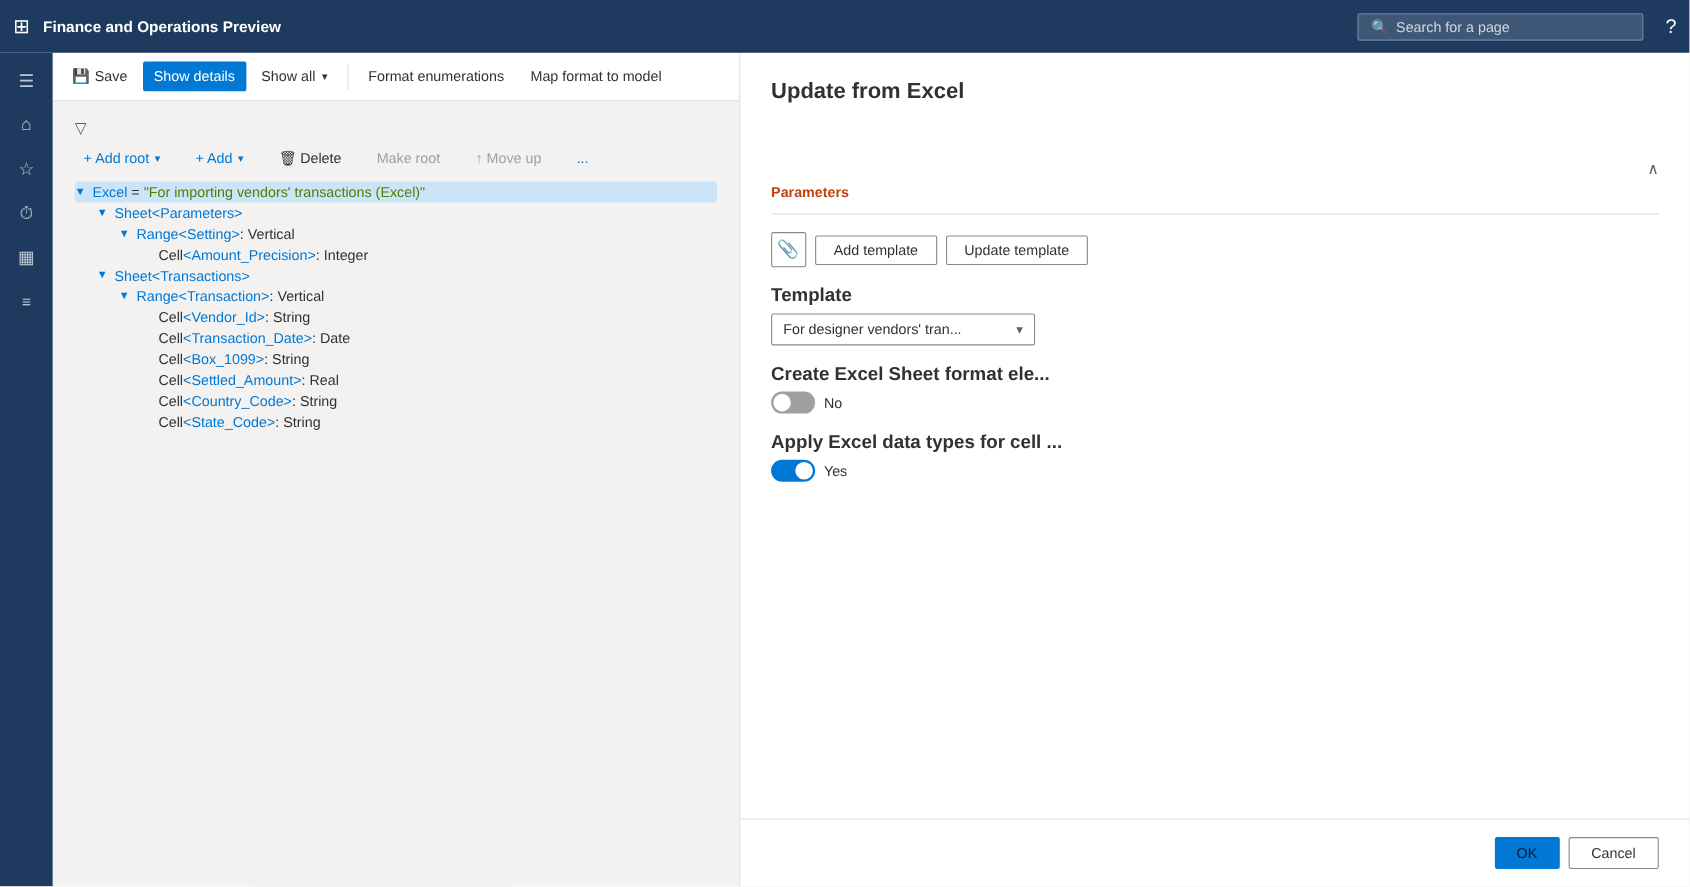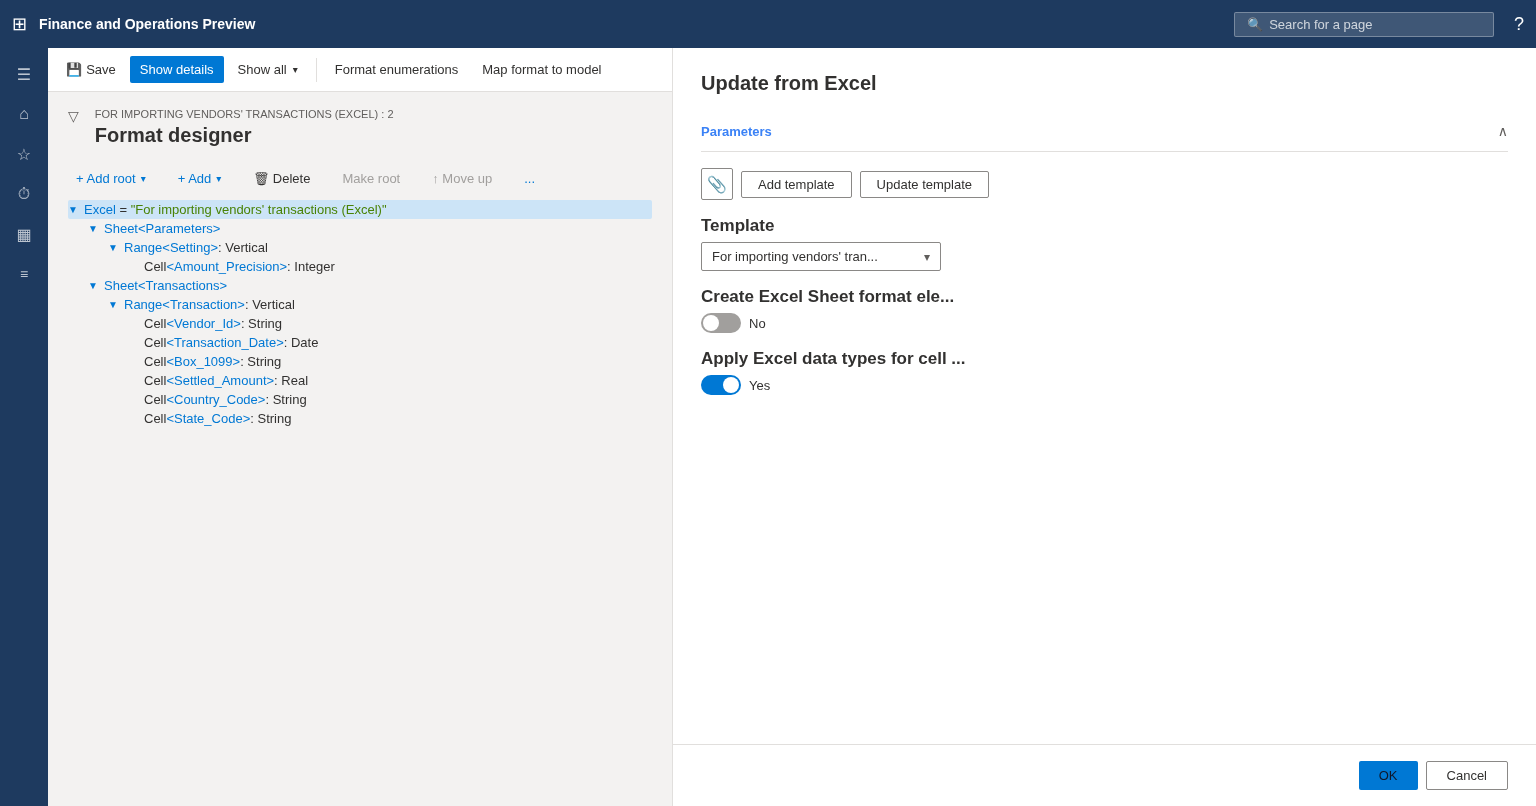--- a/index.html
+++ b/index.html
@@ -172,21 +172,22 @@
       display: flex;
       align-items: center;
       justify-content: space-between;
       padding: 12px 0;
       border-bottom: 1px solid #e1dfdd;
       margin-bottom: 16px;
     }
     .params-section-title {
       font-size: 13px;
       font-weight: 600;
-      color: #3b82f6;
+      color: #c2410c;
+      margin-top: 44px;
     }
     .collapse-icon { font-size: 14px; color: #605e5c; cursor: pointer; }
 
     .template-buttons {
       display: flex;
       align-items: center;
       gap: 8px;
       margin-bottom: 16px;
     }
     .tmpl-btn-attach {
@@ -331,24 +332,20 @@
         <span>Format enumerations</span>
       </button>
       <button class="toolbar-btn">
         <span>Map format to model</span>
       </button>
     </div>
 
     <div class="designer-area">
       <div style="display: flex; align-items: flex-start; gap: 8px; margin-bottom: 8px;">
         <span class="filter-icon">▽</span>
-        <div>
-          <div class="breadcrumb">FOR IMPORTING VENDORS' TRANSACTIONS (EXCEL) : 2</div>
-          <div class="page-title">Format designer</div>
-        </div>
       </div>
 
       <div class="tree-toolbar">
         <button class="tree-btn">
           <span>+ Add root</span>
           <span class="arrow-down">▾</span>
         </button>
         <button class="tree-btn">
           <span>+ Add</span>
           <span class="arrow-down">▾</span>
@@ -482,21 +479,21 @@
         <button class="tmpl-btn-attach">
           <span>📎</span>
         </button>
         <button class="tmpl-btn">Add template</button>
         <button class="tmpl-btn">Update template</button>
       </div>
 
       <div class="field-row">
         <div class="field-label">Template</div>
         <div class="dropdown-select">
-          <span>For importing vendors' tran...</span>
+          <span>For designer vendors' tran...</span>
           <span class="dropdown-arrow">▾</span>
         </div>
       </div>
 
       <div class="field-row">
         <div class="field-label">Create Excel Sheet format ele...</div>
         <div class="toggle-row">
           <div class="toggle off">
             <div class="toggle-thumb"></div>
           </div>

